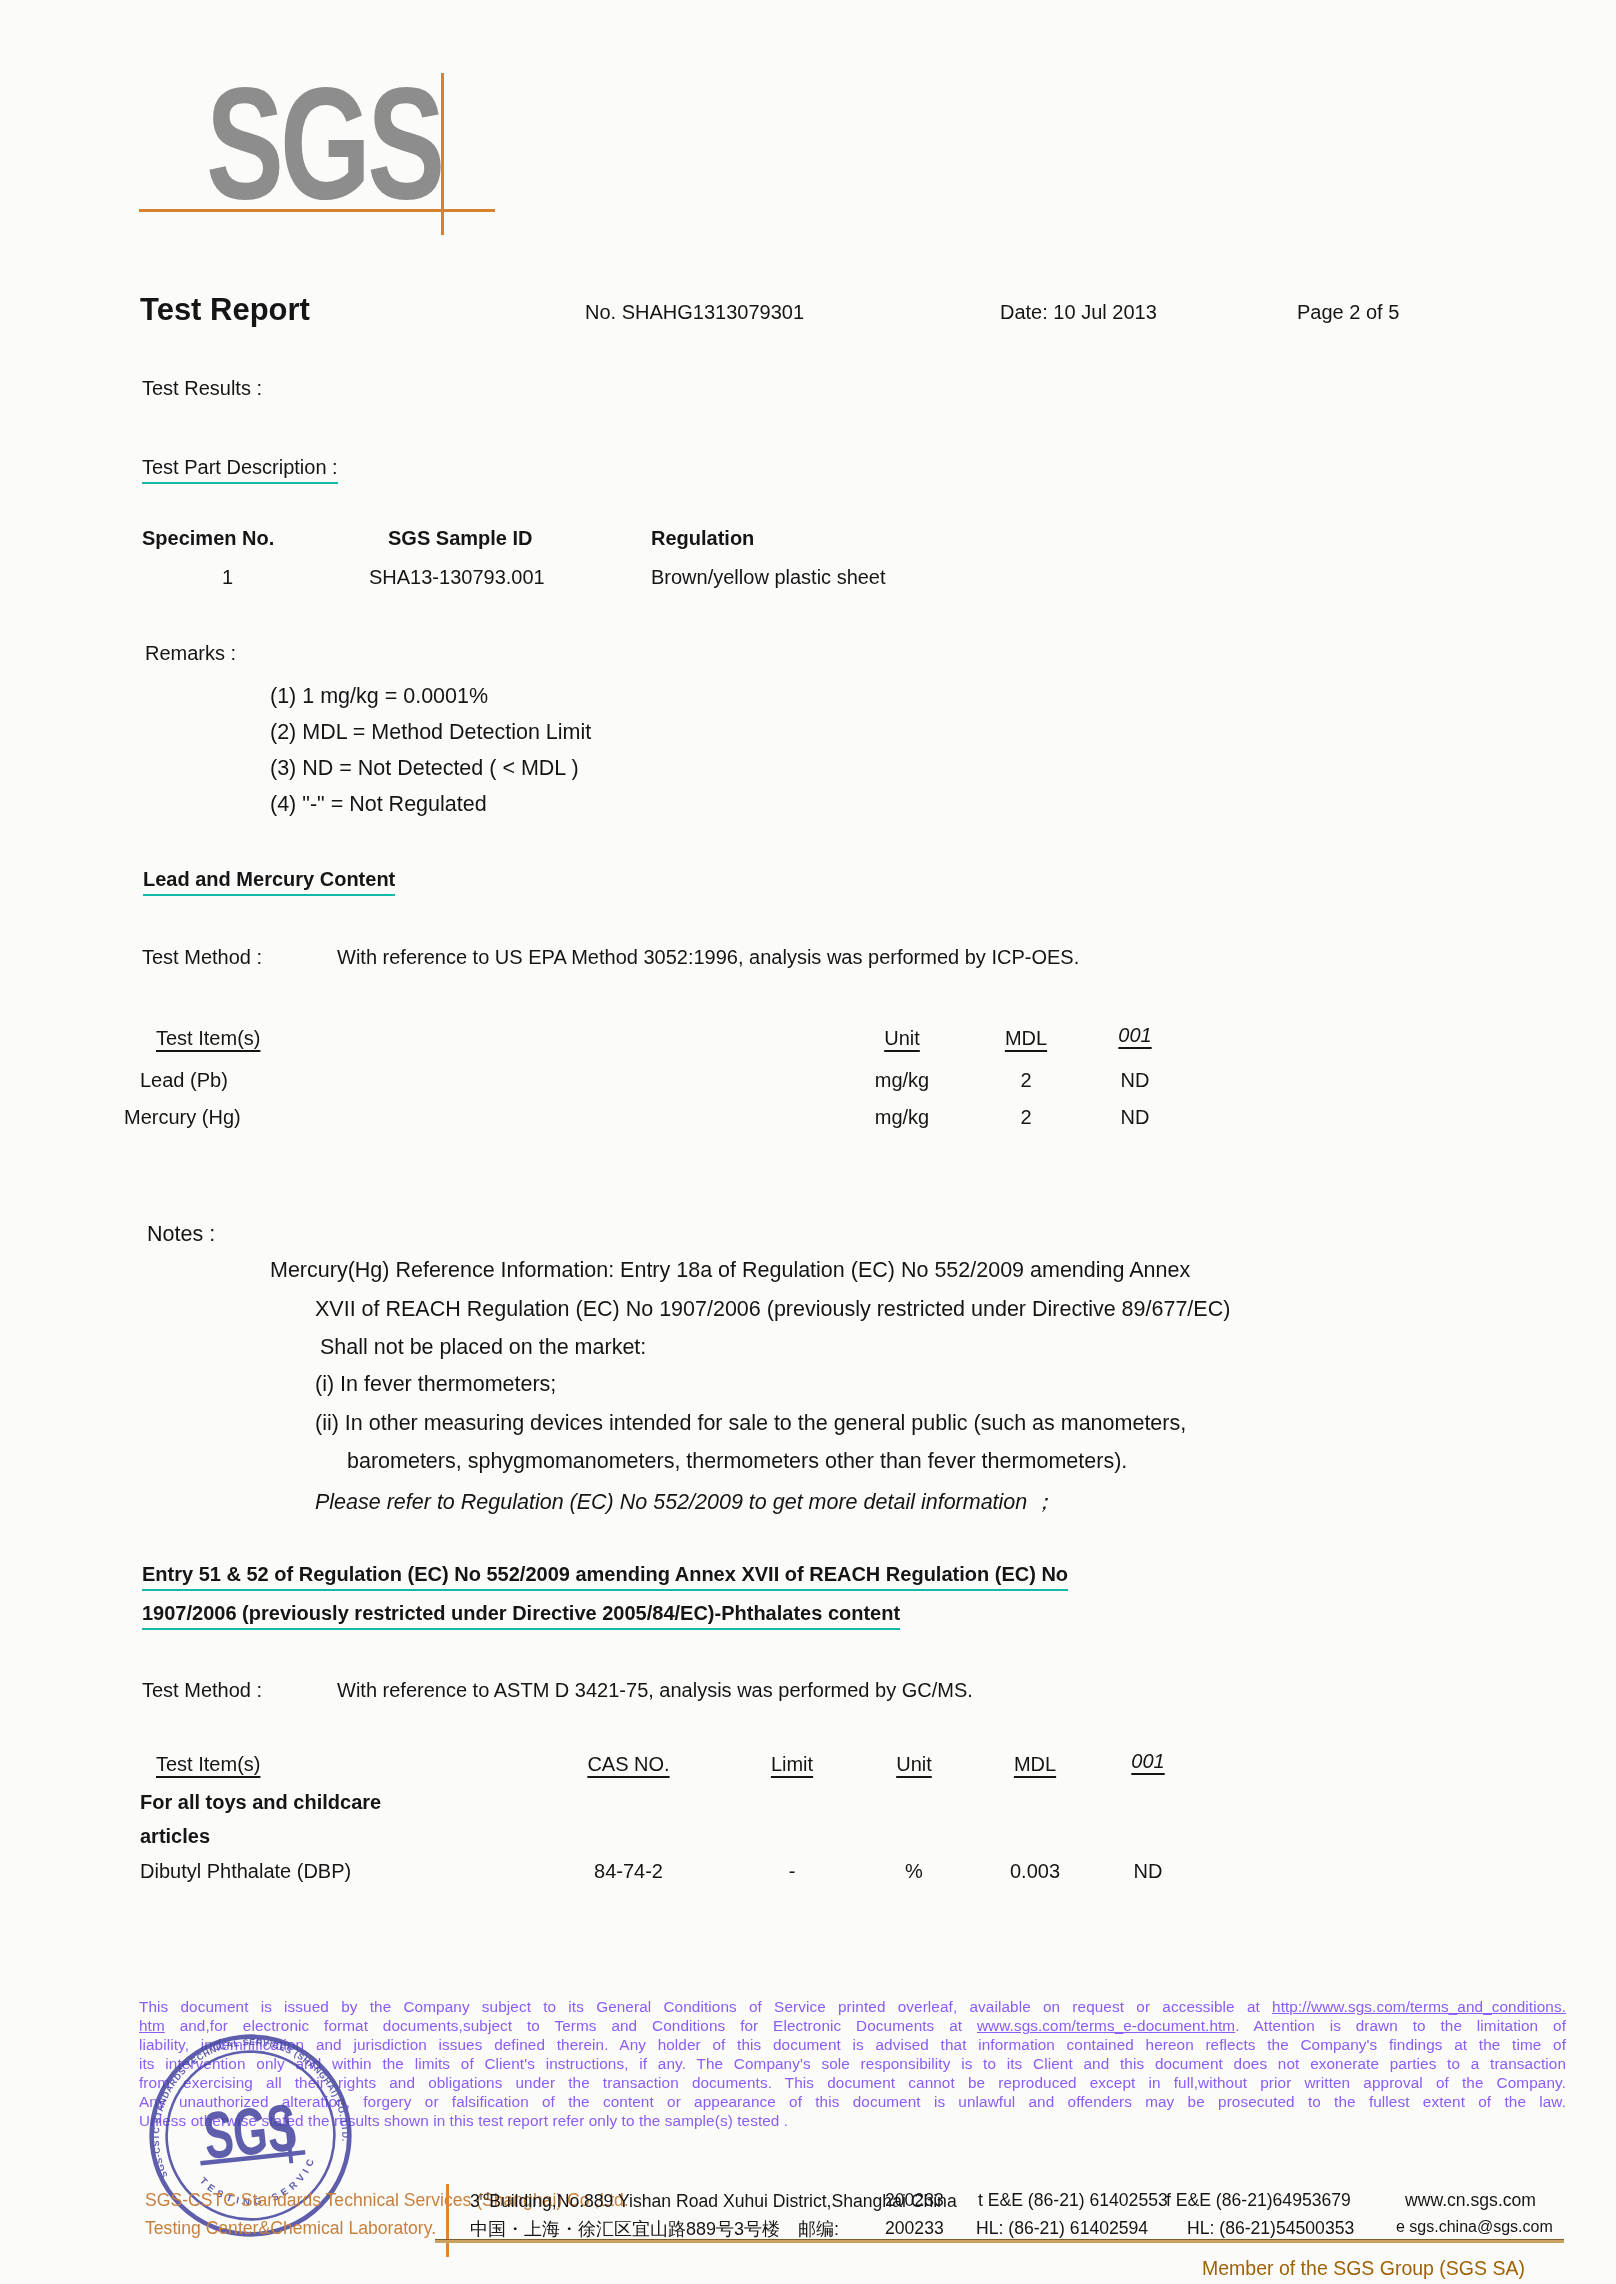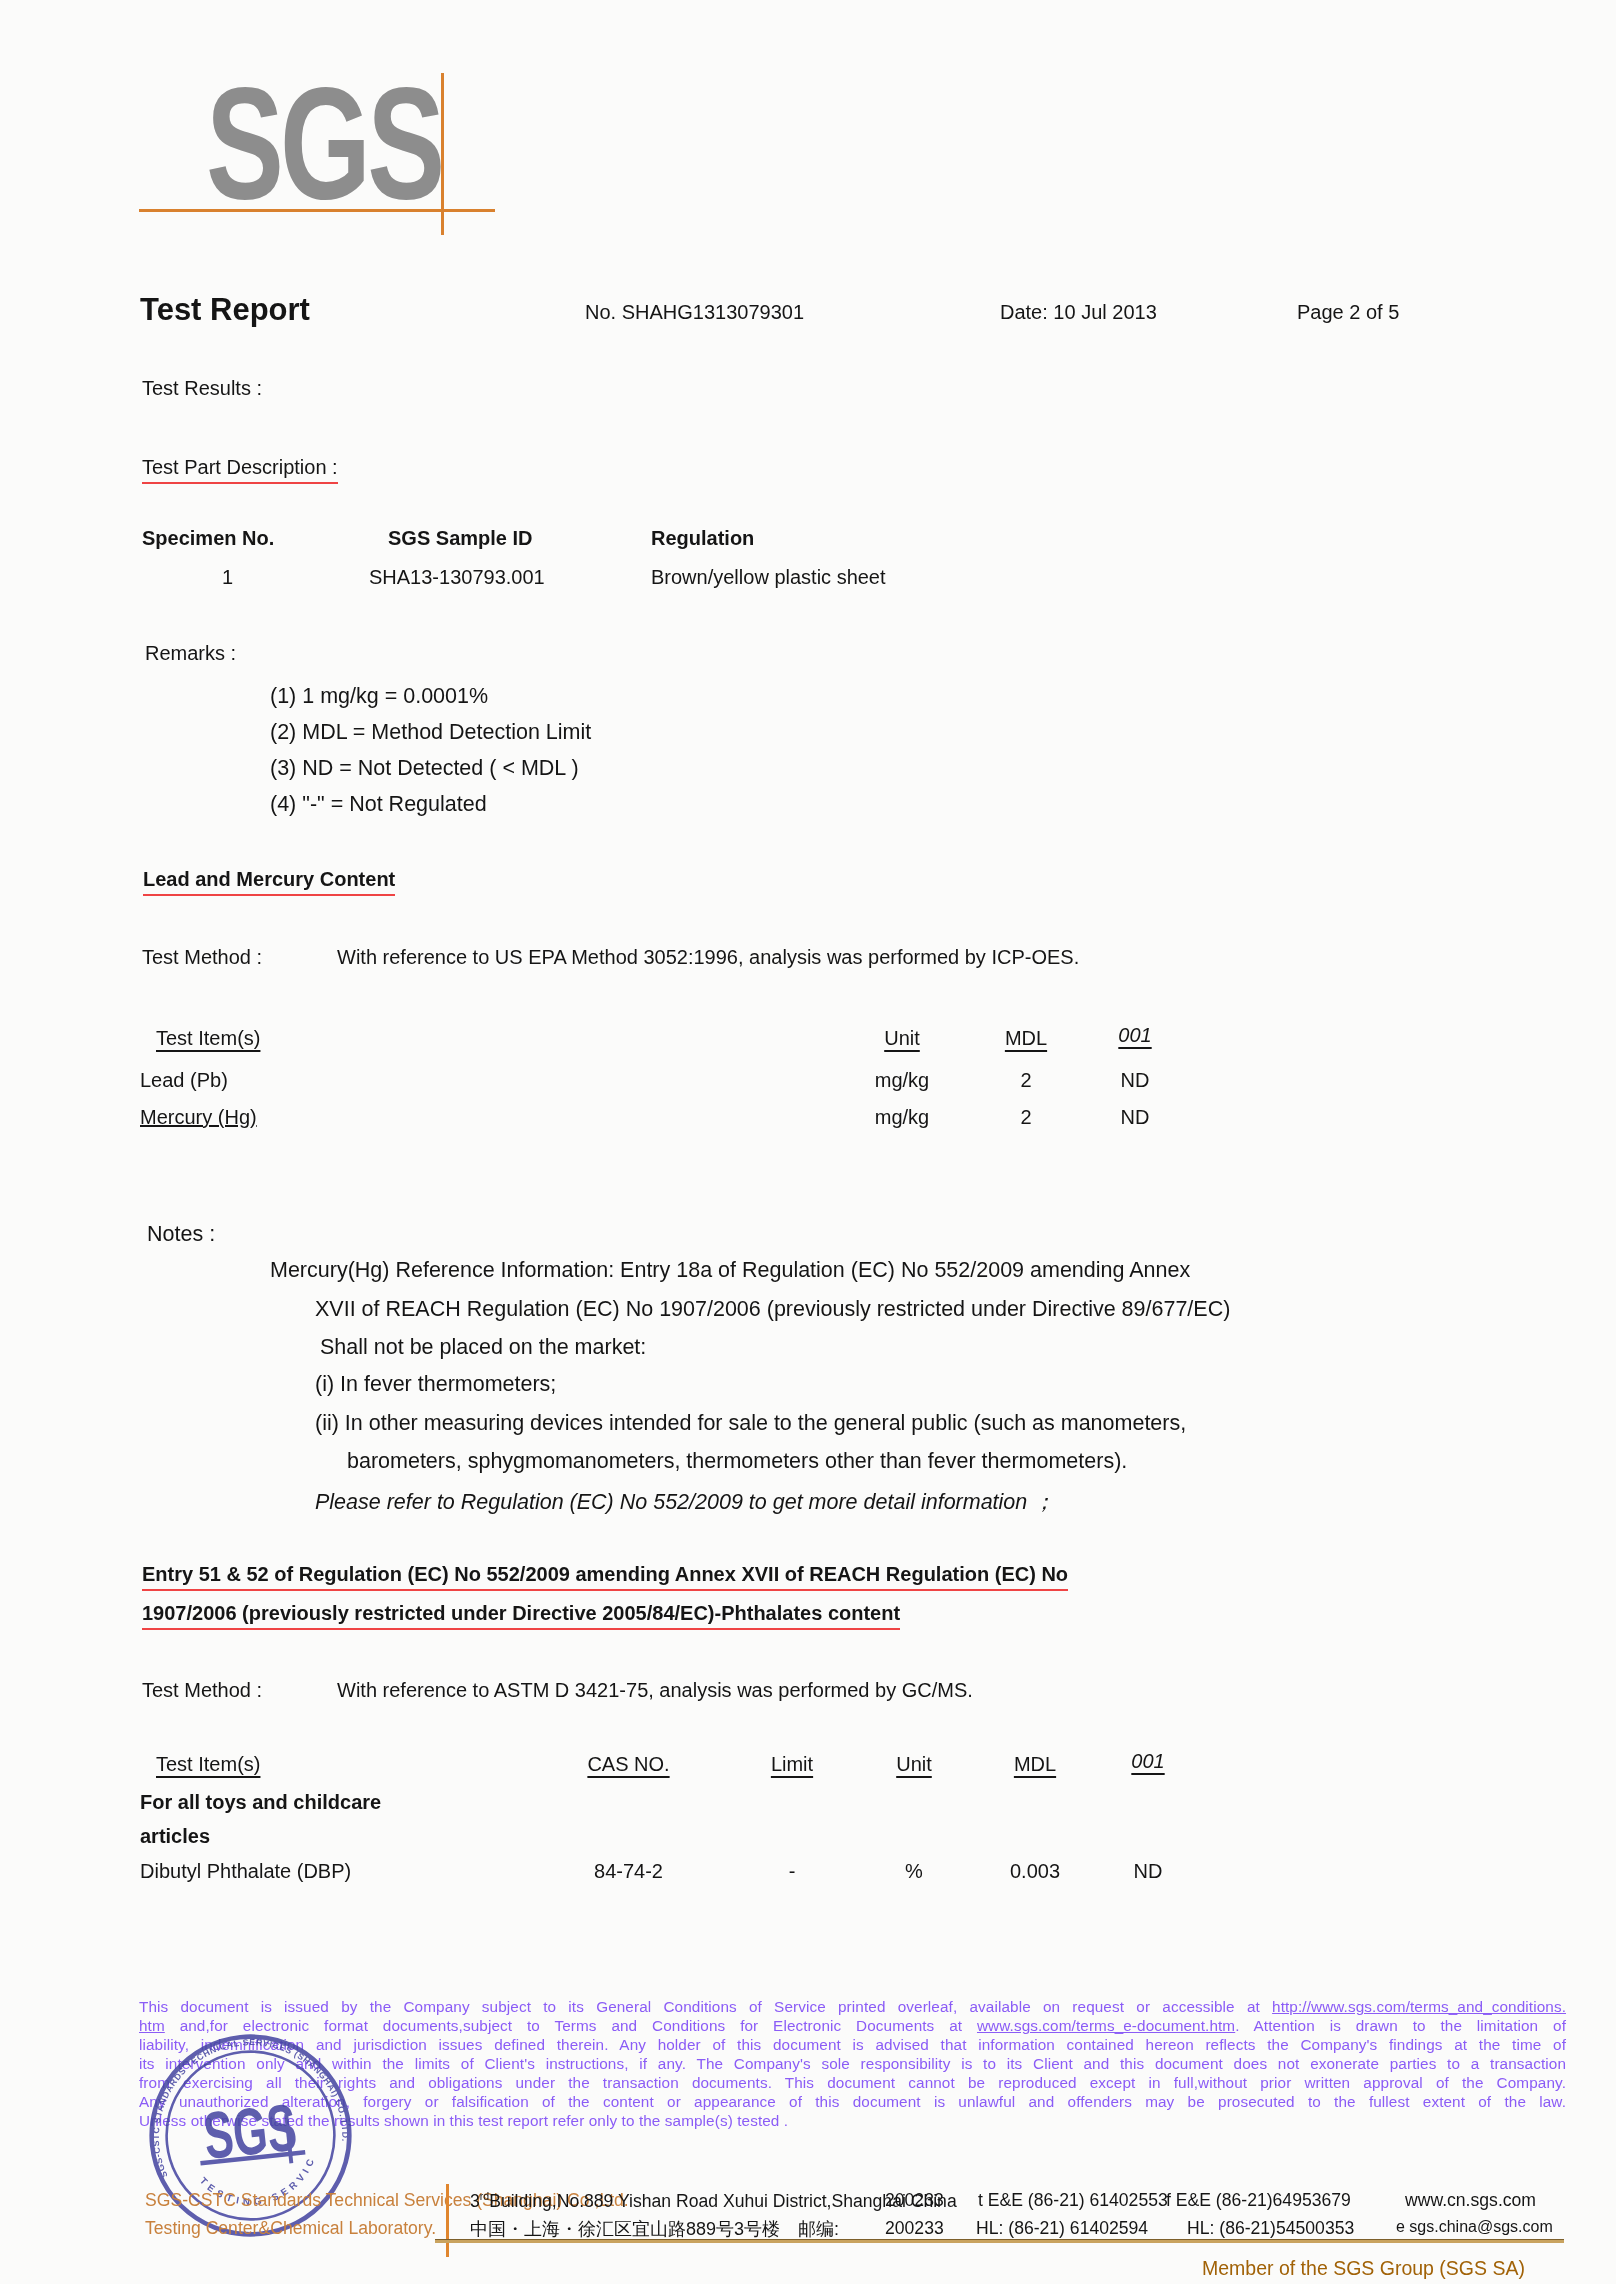--- a/index.html
+++ b/index.html
@@ -7,21 +7,21 @@
     width:1616px;height:2284px;position:relative;background:#fbfbfa;
     font-family:"Liberation Sans","DejaVu Sans",sans-serif;color:#151515;
     overflow:hidden;
   }
   .abs{position:absolute;white-space:nowrap;}
   .fs34{font-size:20px;}
   .fs33{font-size:21.5px;}
   .bold{font-weight:bold;}
   .italic{font-style:italic;}
   .ctr{text-align:center;}
-  .hdr-underline{border-bottom:2px solid #ef4444;padding-bottom:3.3px;display:inline-block;}
+  .hdr-underline{border-bottom:2px solid #14b8a6;padding-bottom:3.3px;display:inline-block;}
   .col-underline{text-decoration:underline;text-underline-offset:4.6px;text-decoration-thickness:1.6px;}
   
   .logo-text{
     position:absolute;left:206px;top:63px;font-size:160px;line-height:1;
     font-weight:bold;color:#8d8d8d;letter-spacing:-5.2px;
     transform:scaleX(0.73);transform-origin:left top;
   }
   .logo-vline{position:absolute;left:441px;top:73px;width:3.3px;height:162px;background:#d9812e;}
   .logo-hline{position:absolute;left:139px;top:209px;width:356px;height:3.3px;background:#d9812e;}
   
@@ -84,21 +84,21 @@
 <div class="abs fs34 col-underline" style="left:156px;top:1027px;">Test Item(s)</div>
 <div class="abs fs34 ctr" style="left:853px;top:1027px;width:98px;"><span class="col-underline">Unit</span></div>
 <div class="abs fs34 ctr" style="left:977px;top:1027px;width:98px;"><span class="col-underline">MDL</span></div>
 <div class="abs fs34 ctr italic" style="left:1086px;top:1024px;width:98px;"><span class="col-underline">001</span></div>
 
 <div class="abs fs34" style="left:140px;top:1069px;">Lead (Pb)</div>
 <div class="abs fs34 ctr" style="left:853px;top:1069px;width:98px;">mg/kg</div>
 <div class="abs fs34 ctr" style="left:977px;top:1069px;width:98px;">2</div>
 <div class="abs fs34 ctr" style="left:1086px;top:1069px;width:98px;">ND</div>
 
-<div class="abs fs34" style="left:140px;top:1106px;text-decoration:underline;">Mercury (Hg)</div>
+<div class="abs fs34" style="left:124px;top:1106px;">Mercury (Hg)</div>
 <div class="abs fs34 ctr" style="left:853px;top:1106px;width:98px;">mg/kg</div>
 <div class="abs fs34 ctr" style="left:977px;top:1106px;width:98px;">2</div>
 <div class="abs fs34 ctr" style="left:1086px;top:1106px;width:98px;">ND</div>
 
 <div class="abs fs33" style="left:147px;top:1222px;">Notes :</div>
 <div class="abs fs33" style="left:270px;top:1258px;">Mercury(Hg) Reference Information: Entry 18a of Regulation (EC) No 552/2009 amending Annex</div>
 <div class="abs fs33" style="left:315px;top:1297px;">XVII of REACH Regulation (EC) No 1907/2006 (previously restricted under Directive 89/677/EC)</div>
 <div class="abs fs33" style="left:320px;top:1335px;">Shall not be placed on the market:</div>
 <div class="abs fs33" style="left:315px;top:1372px;">(i) In fever thermometers;</div>
 <div class="abs fs33" style="left:315px;top:1411px;">(ii) In other measuring devices intended for sale to the general public (such as manometers,</div>

